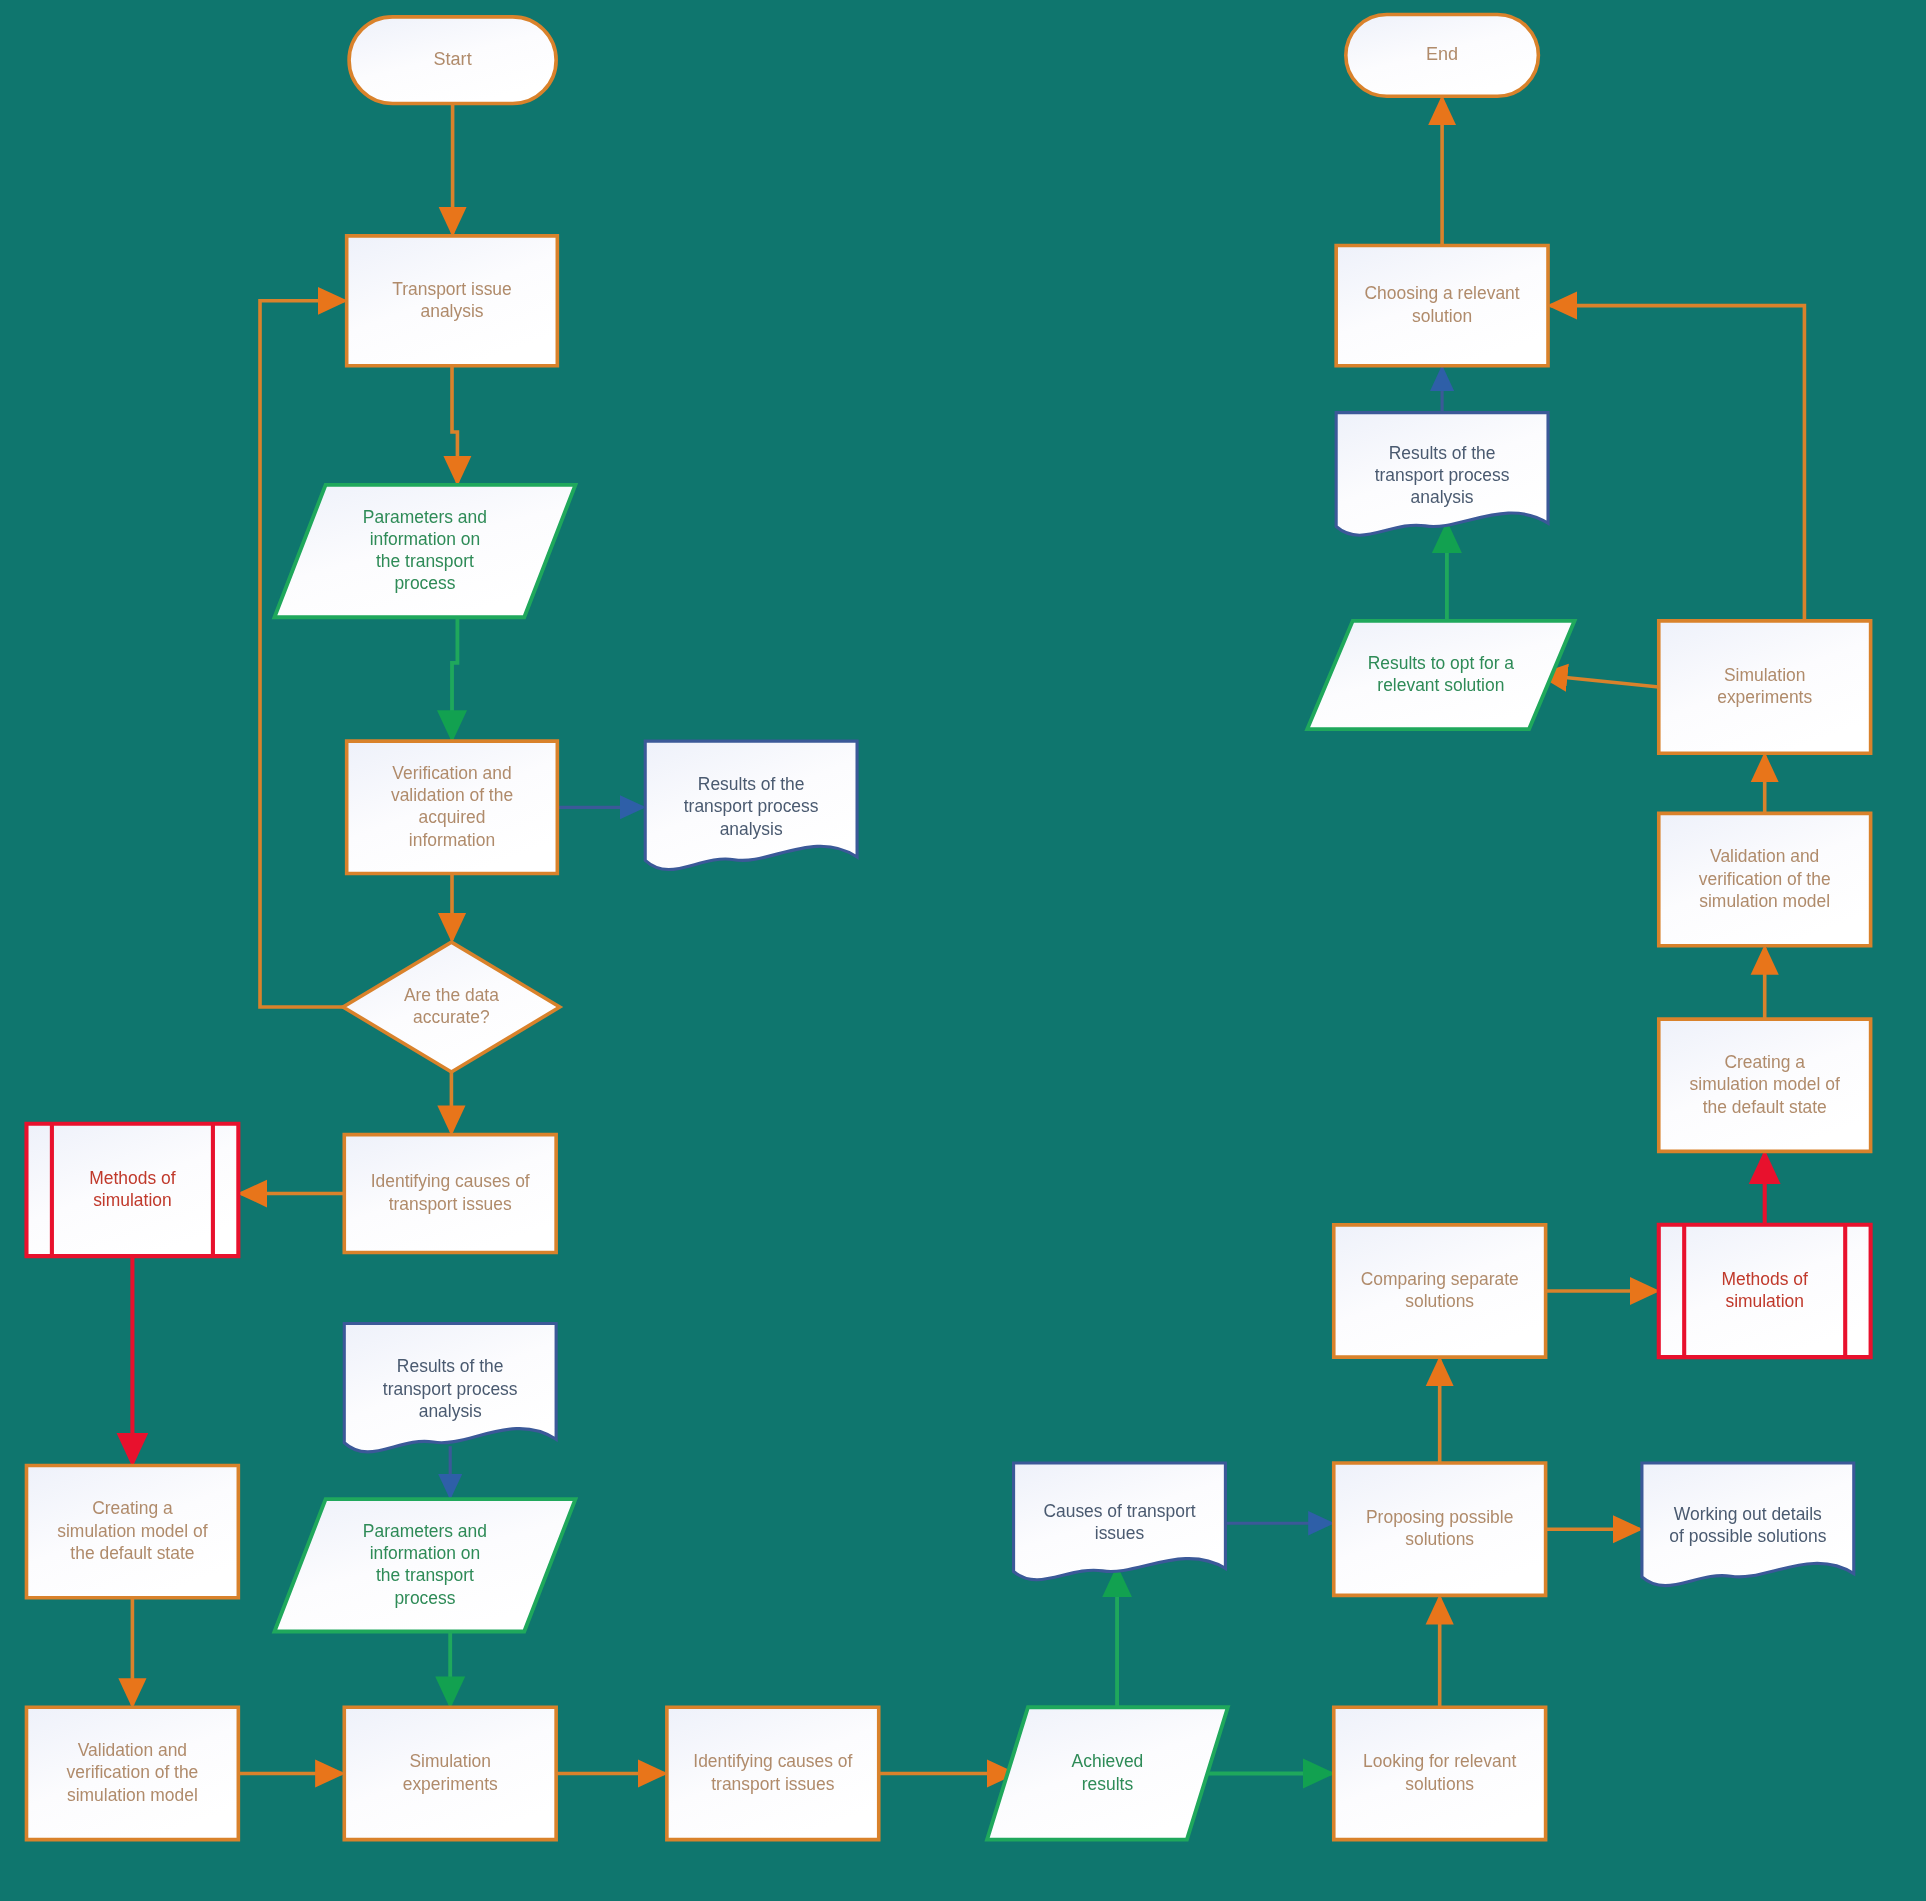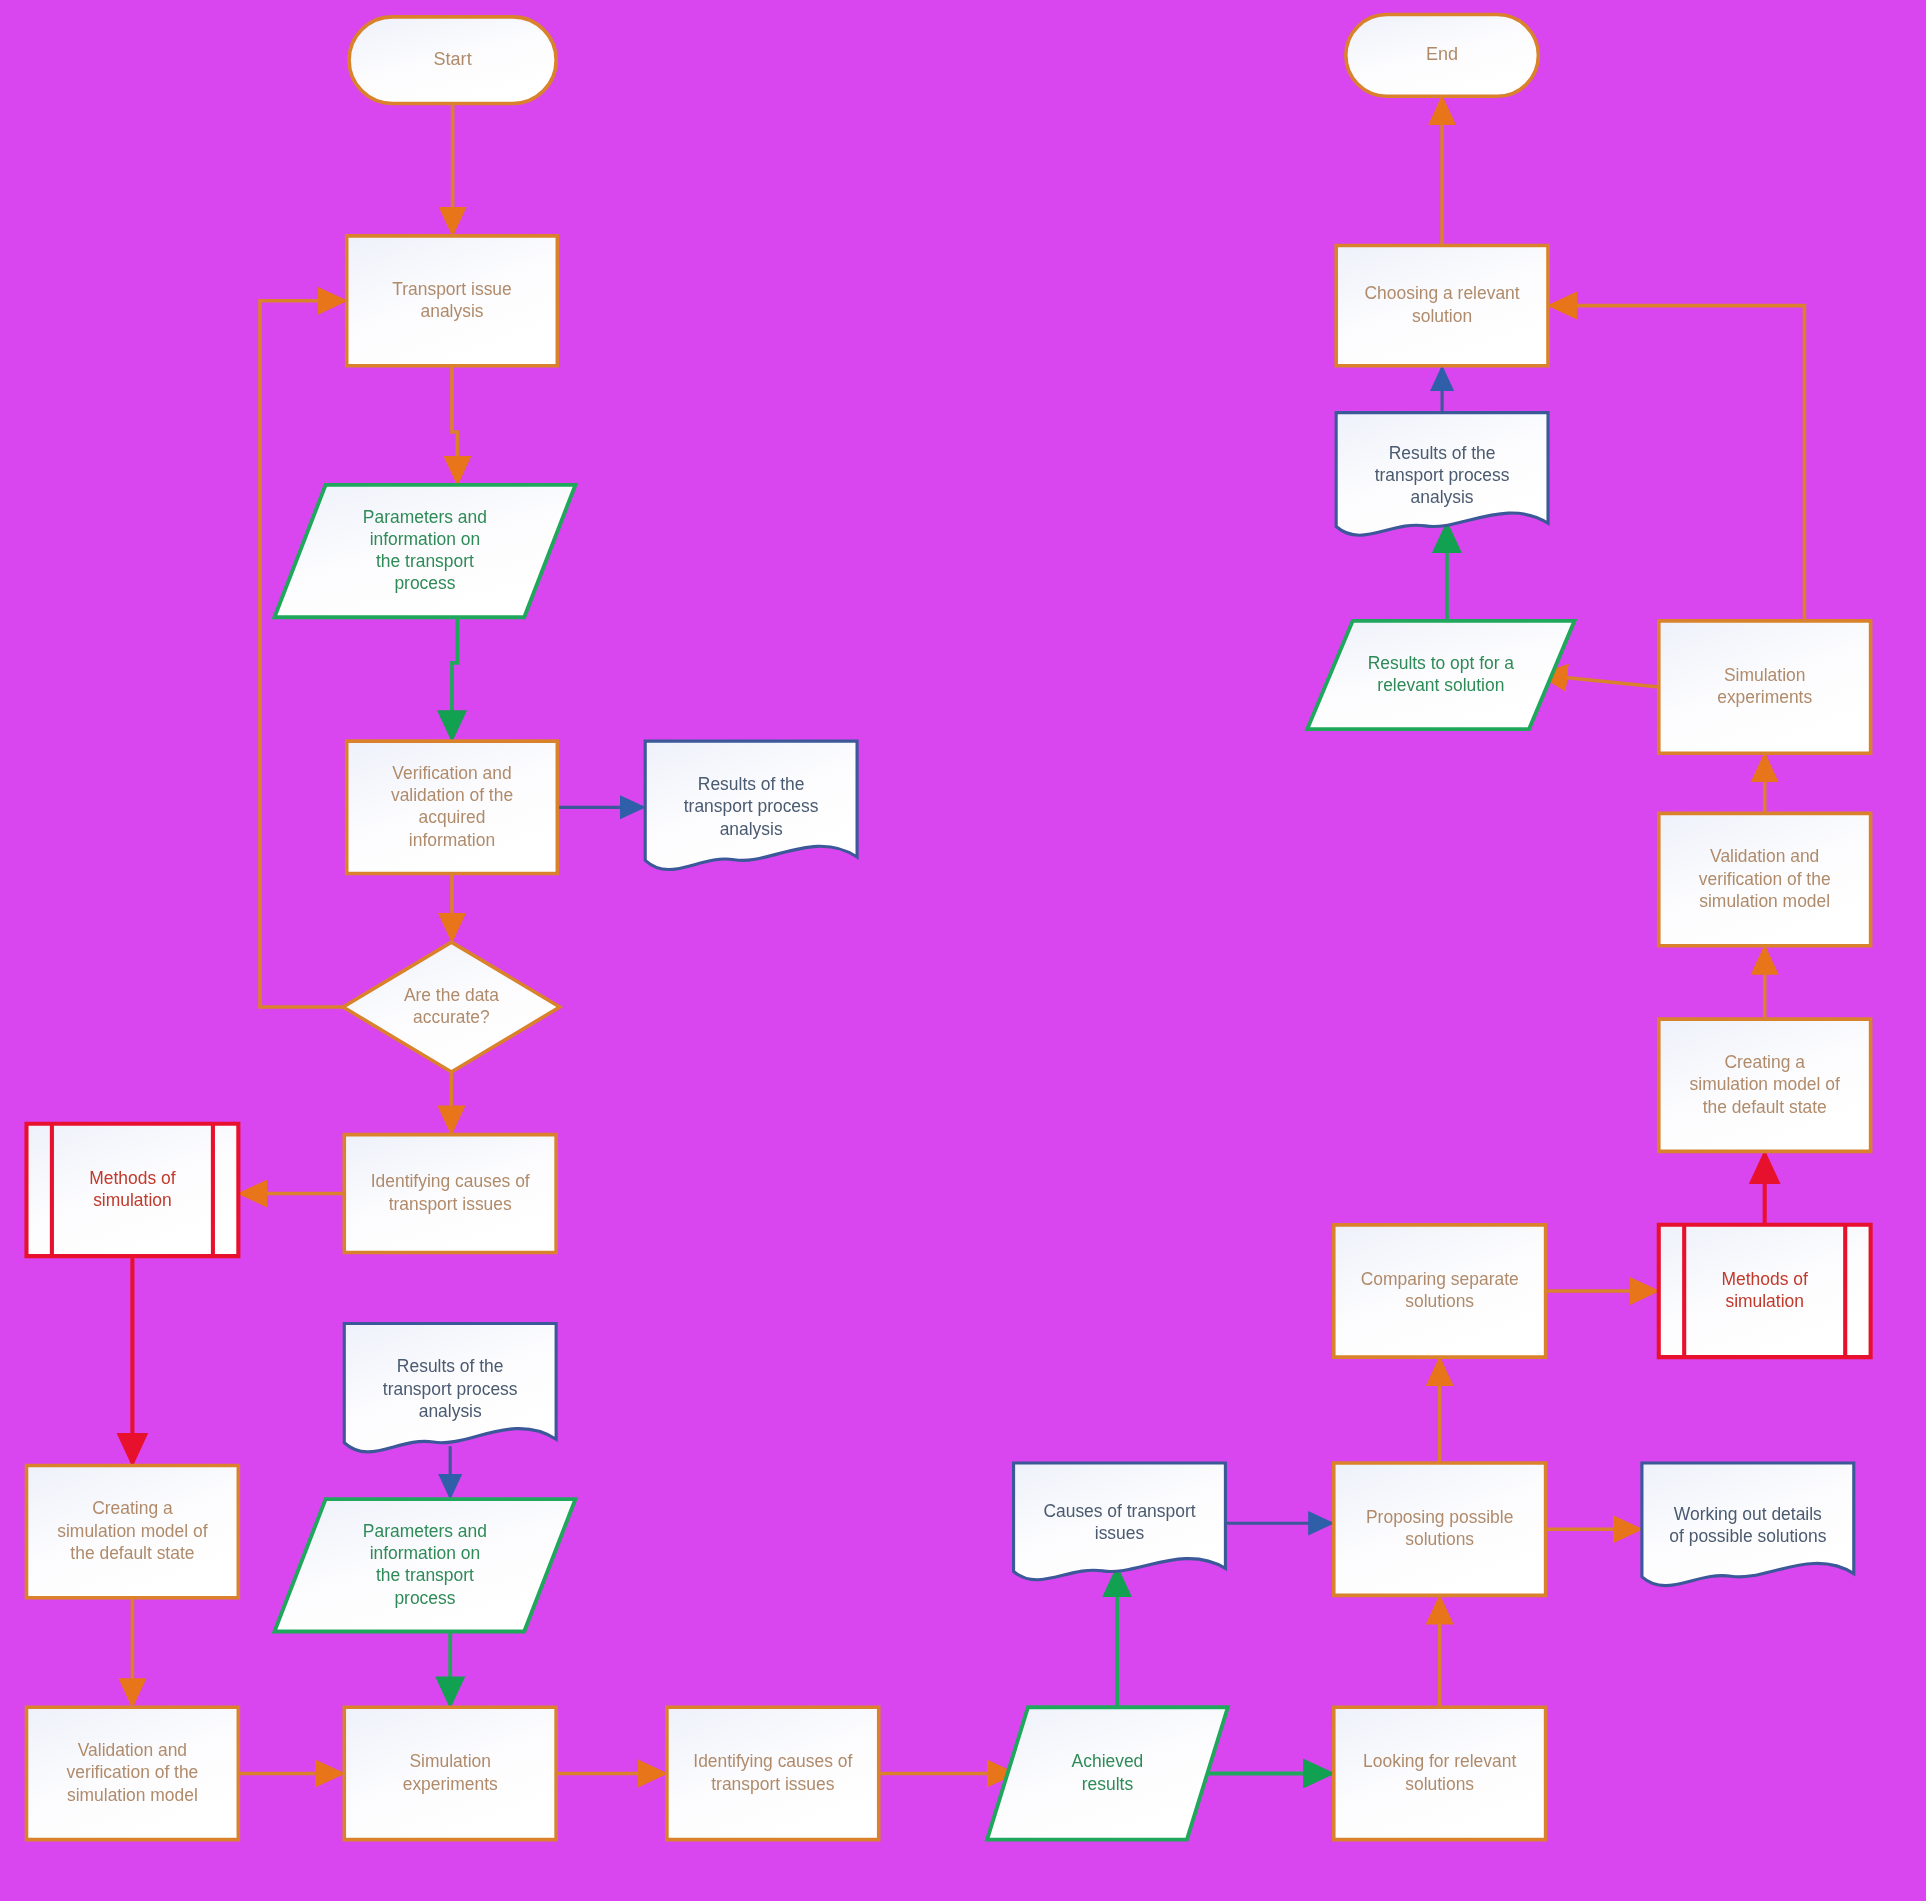--- a/index.html
+++ b/index.html
@@ -1,17 +1,17 @@
 <!DOCTYPE html>
 <html style="font-size:8.3px"><head>
 <meta charset="utf-8">
 <style>
   html,body{margin:0;padding:0;background:#ffffff;}
   body{font-family:"Liberation Sans", sans-serif;}
-  #stage{position:relative;width:1926px;height:1901px;background:#d946ef;overflow:hidden;}
+  #stage{position:relative;width:1926px;height:1901px;background:#0f766e;overflow:hidden;}
   svg#flow{position:absolute;inset:0;width:1926px;height:1901px;display:block;}
   .nd-label{
     font-family:"Liberation Sans", sans-serif;
     text-anchor:middle;
     dominant-baseline:middle;
   }
 </style>
 </head>
 <body>
 

